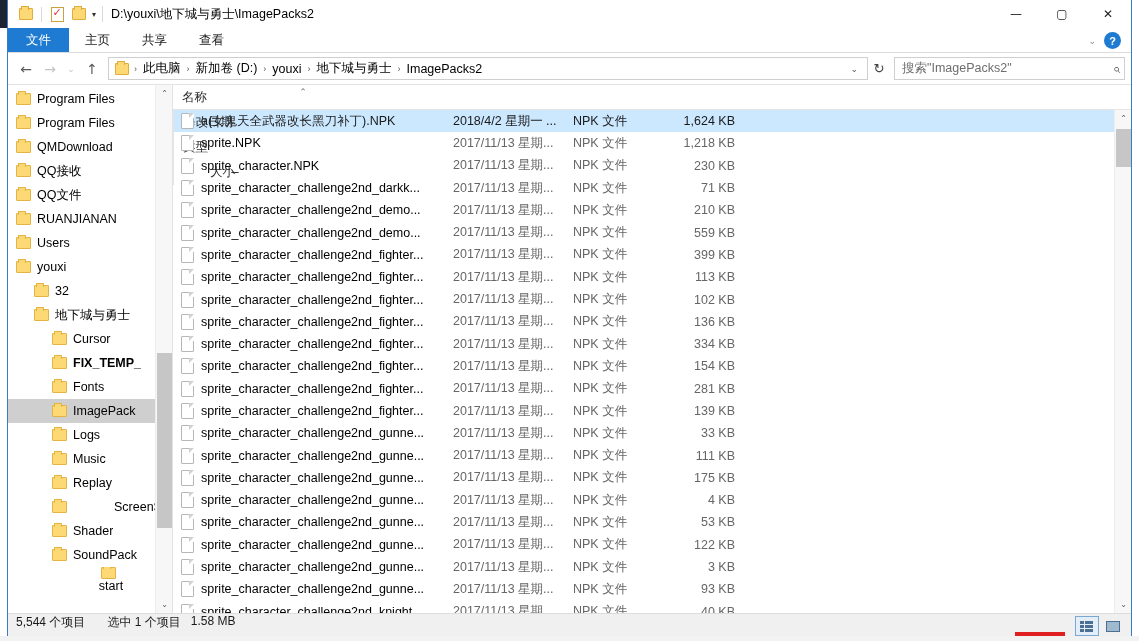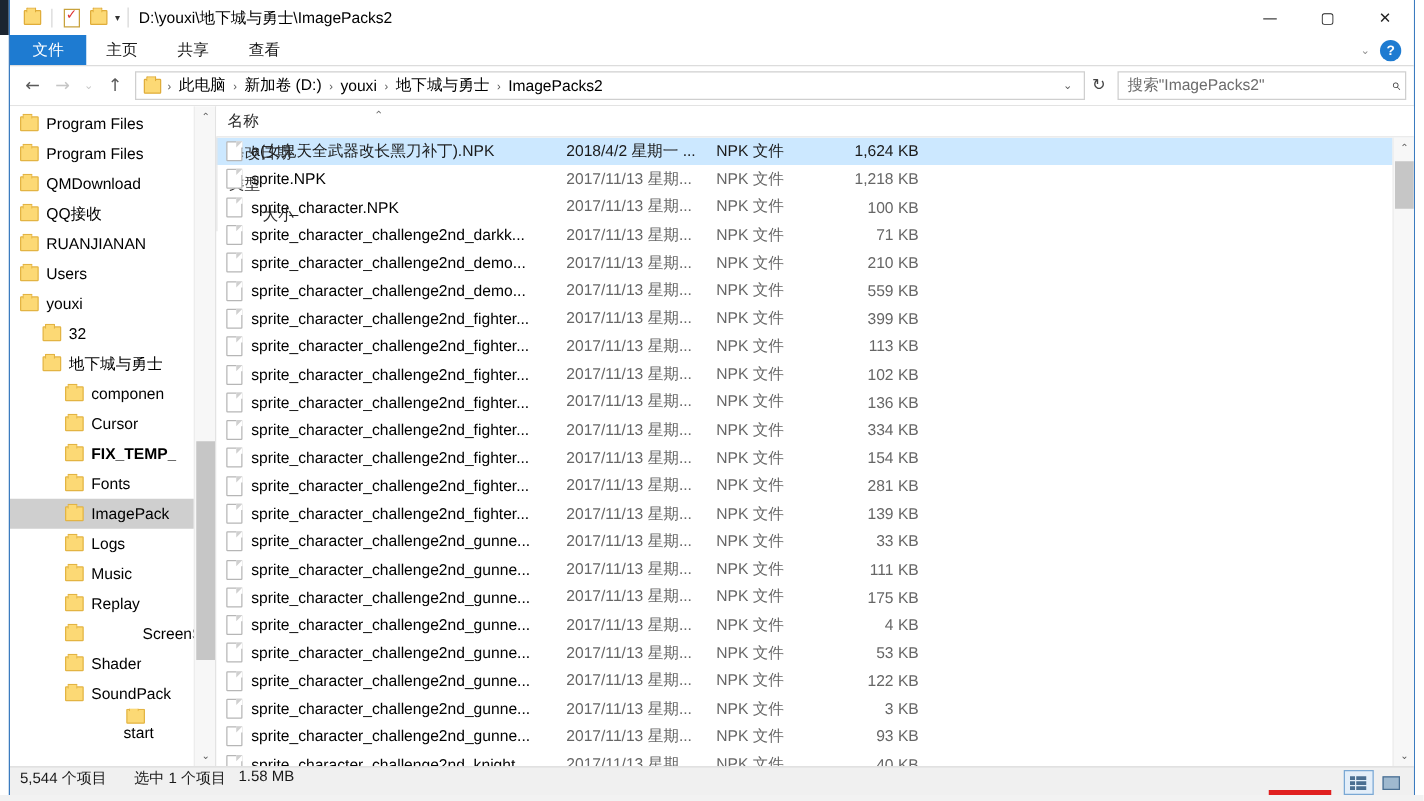--- a/index.html
+++ b/index.html
@@ -359,41 +359,41 @@
           <div class="tnode" style="padding-left: 8px;">
             <span class="tfolder"></span>
             <span class="tlabel">QMDownload</span>
           </div>
           <div class="tnode" style="padding-left: 8px;">
             <span class="tfolder"></span>
             <span class="tlabel">QQ接收</span>
           </div>
           <div class="tnode" style="padding-left: 8px;">
             <span class="tfolder"></span>
+            <span class="tlabel">QQ文件</span>
+          </div>
+          <div class="tnode" style="padding-left: 8px;">
+            <span class="tfolder"></span>
             <span class="tlabel">RUANJIANAN</span>
           </div>
           <div class="tnode" style="padding-left: 8px;">
             <span class="tfolder"></span>
             <span class="tlabel">Users</span>
           </div>
           <div class="tnode" style="padding-left: 8px;">
             <span class="tfolder"></span>
             <span class="tlabel">youxi</span>
           </div>
           <div class="tnode" style="padding-left: 26px;">
             <span class="tfolder"></span>
             <span class="tlabel">32</span>
           </div>
           <div class="tnode" style="padding-left: 26px;">
             <span class="tfolder"></span>
             <span class="tlabel">地下城与勇士</span>
-          </div>
-          <div class="tnode" style="padding-left: 44px;">
-            <span class="tfolder"></span>
-            <span class="tlabel">componen</span>
           </div>
           <div class="tnode" style="padding-left: 44px;">
             <span class="tfolder"></span>
             <span class="tlabel">Cursor</span>
           </div>
           <div class="tnode" style="padding-left: 44px; font-weight: bold;">
             <span class="tfolder"></span>
             <span class="tlabel">FIX_TEMP_</span>
           </div>
           <div class="tnode" style="padding-left: 44px;">
@@ -463,21 +463,21 @@
             <span class="cell name">sprite.NPK</span>
             <span class="cell date">2017/11/13 星期...</span>
             <span class="cell type">NPK 文件</span>
             <span class="cell size">1,218 KB</span>
           </div>
           <div class="row">
             <span class="file-icon"></span>
             <span class="cell name">sprite_character.NPK</span>
             <span class="cell date">2017/11/13 星期...</span>
             <span class="cell type">NPK 文件</span>
-            <span class="cell size">100 KB</span>
+            <span class="cell size">230 KB</span>
           </div>
           <div class="row">
             <span class="file-icon"></span>
             <span class="cell name">sprite_character_challenge2nd_darkk...</span>
             <span class="cell date">2017/11/13 星期...</span>
             <span class="cell type">NPK 文件</span>
             <span class="cell size">71 KB</span>
           </div>
           <div class="row">
             <span class="file-icon"></span>

